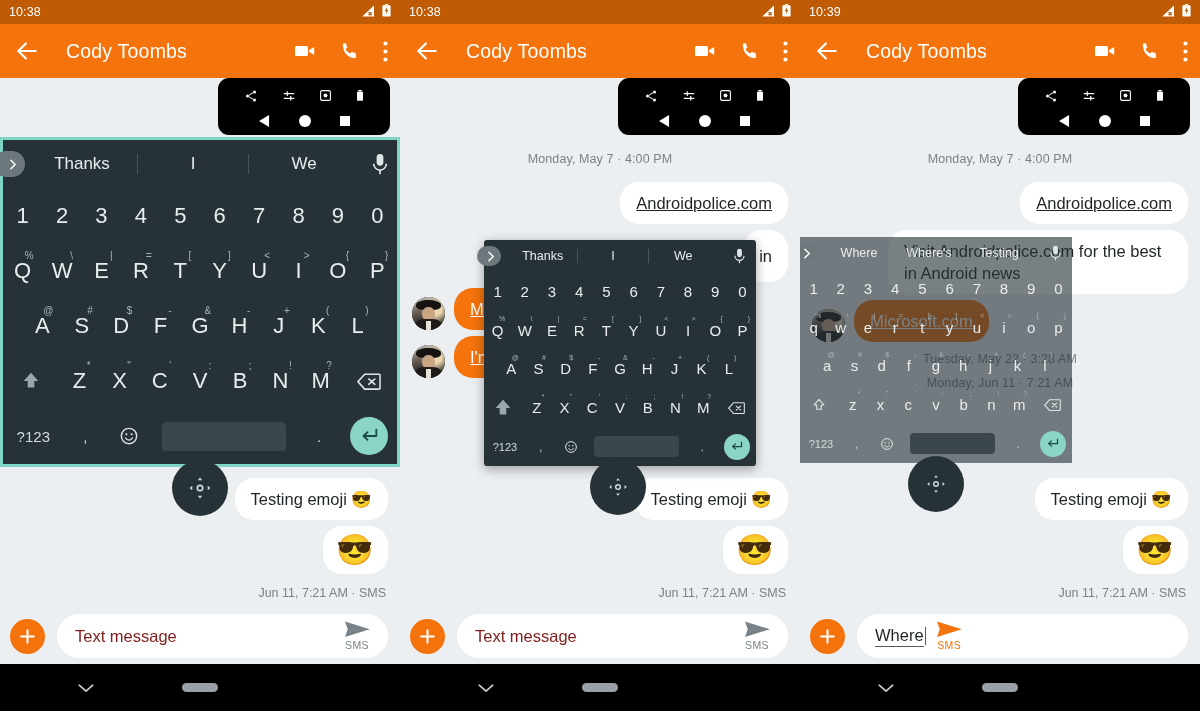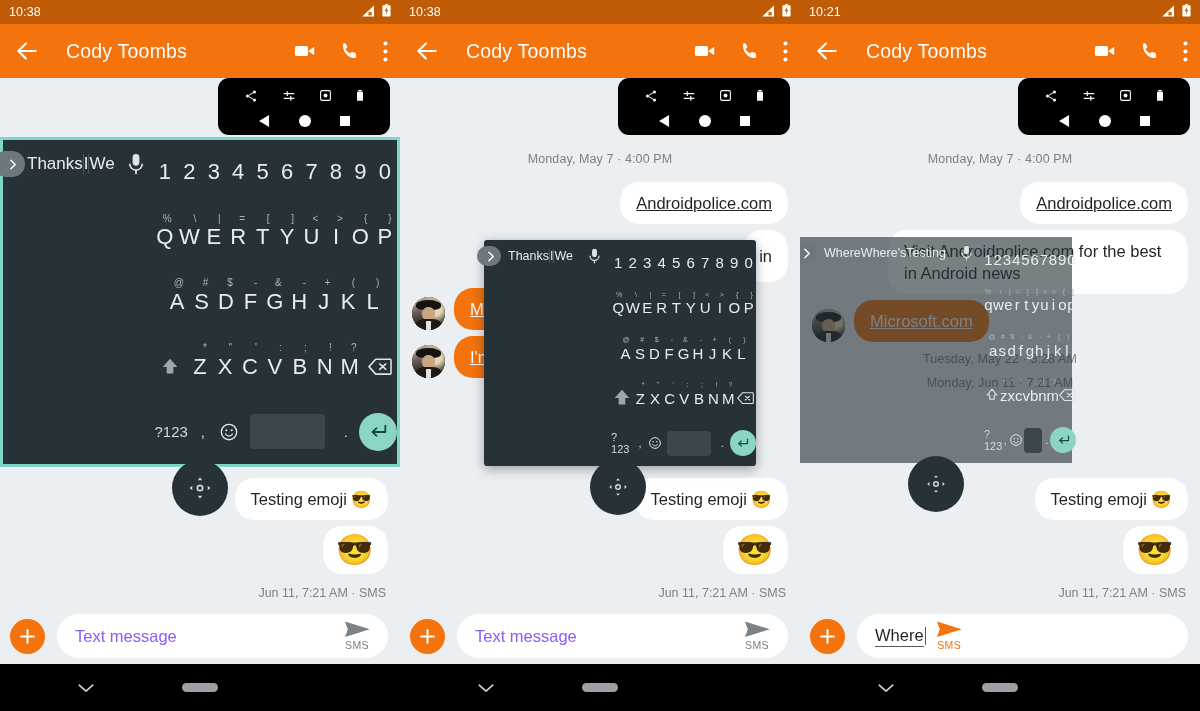--- a/index.html
+++ b/index.html
@@ -151,21 +151,21 @@
   .input-pill {
     margin-left: 12px; flex: 1 1 auto;
     height: 44px; background: #fff;
     border-radius: 23px;
     display: flex; align-items: center;
     padding: 0 8px 0 18px;
     cursor: text;
   }
   .input-text {
     flex: 1 1 auto;
-    font-size: 16.5px; color: #8b5cf6;
+    font-size: 16.5px; color: #7f1d1d;
   }
   .input-text.filled {
     color: #1f2426;
     border-bottom: 1px solid #55595b;
     display: inline-block; flex: 0 0 auto;
     padding-bottom: 1px;
     position: relative;
   }
   .caret {
     display: inline-block; width: 1.5px; height: 18px;
@@ -190,21 +190,21 @@
   .nav-chevron { position: absolute; left: 78px; }
   .nav-pill {
     position: absolute; left: 50%; transform: translateX(-50%);
     width: 36px; height: 9px; border-radius: 5px; background: #9aa0a6;
   }
 
   
   .kb {
     position: absolute; z-index: 30;
     background: #263238;
-    display: flex; flex-direction: row;
+    display: flex; flex-direction: column;
     user-select: none;
   }
   .kb.full {
     left: 0; width: 400px;
     top: 137px; height: 330px;
     border-top: 3px solid #7fd6c6;
     border-left: 3px solid #7fd6c6;
     border-right: 3px solid #7fd6c6;
     border-bottom: 3px solid #7fd6c6;
   }
@@ -1003,21 +1003,21 @@
   </div>
       <div class="navbar">
     <span class="nav-chevron"><svg width="16" height="8.8" viewBox="0 0 20 11" fill="none" xmlns="http://www.w3.org/2000/svg">
             <path d="M1.5 1.5L10 9 18.5 1.5" stroke="#cfd4d7" stroke-width="2" stroke-linecap="round" stroke-linejoin="round"></path>
           </svg></span>
     <span class="nav-pill"></span>
   </div>
 </div>
     <div class="phone">
   <div class="statusbar">
-    <span class="status-time">10:21</span>
+    <span class="status-time">10:39</span>
     <span class="status-right">
       <span><svg width="14" height="12" viewBox="0 0 14 12" xmlns="http://www.w3.org/2000/svg">
               <path d="M13 0.6v10.8H1.2z" fill="#fff"></path>
               <path d="M7.6 7.2l3 3M10.6 7.2l-3 3" stroke="#bf5b04" stroke-width="1.5"></path>
             </svg></span>
       <span><svg width="9" height="13" viewBox="0 0 9 13" xmlns="http://www.w3.org/2000/svg">
               <rect x="3" y="0" width="3" height="1.4" fill="#fff"></rect>
               <rect x="0.4" y="1.2" width="8.2" height="11.4" rx="1.1" fill="#fff"></rect>
               <path d="M5.1 2.8L2.7 7h1.6l-.5 3.3L6.4 6H4.8z" fill="#bf5b04"></path>
             </svg></span>

